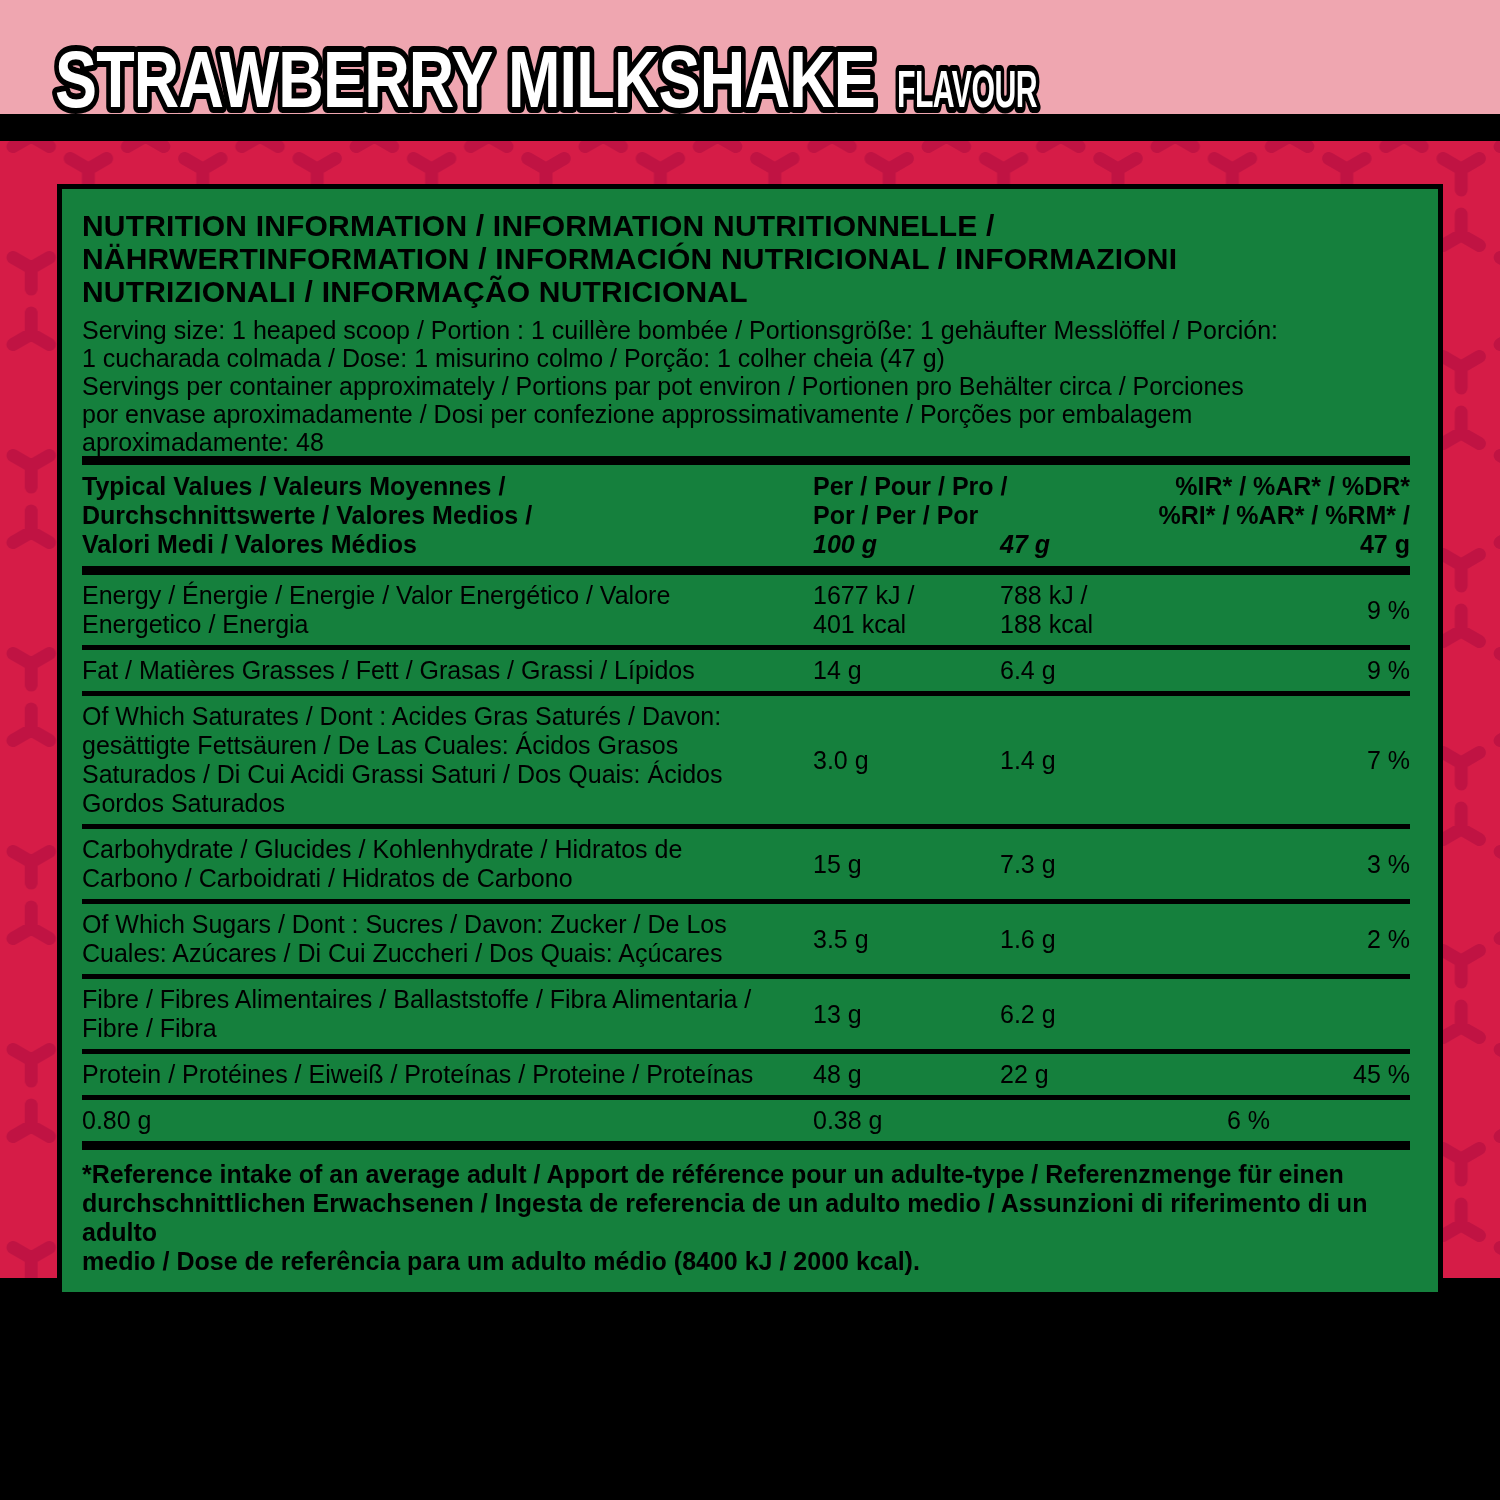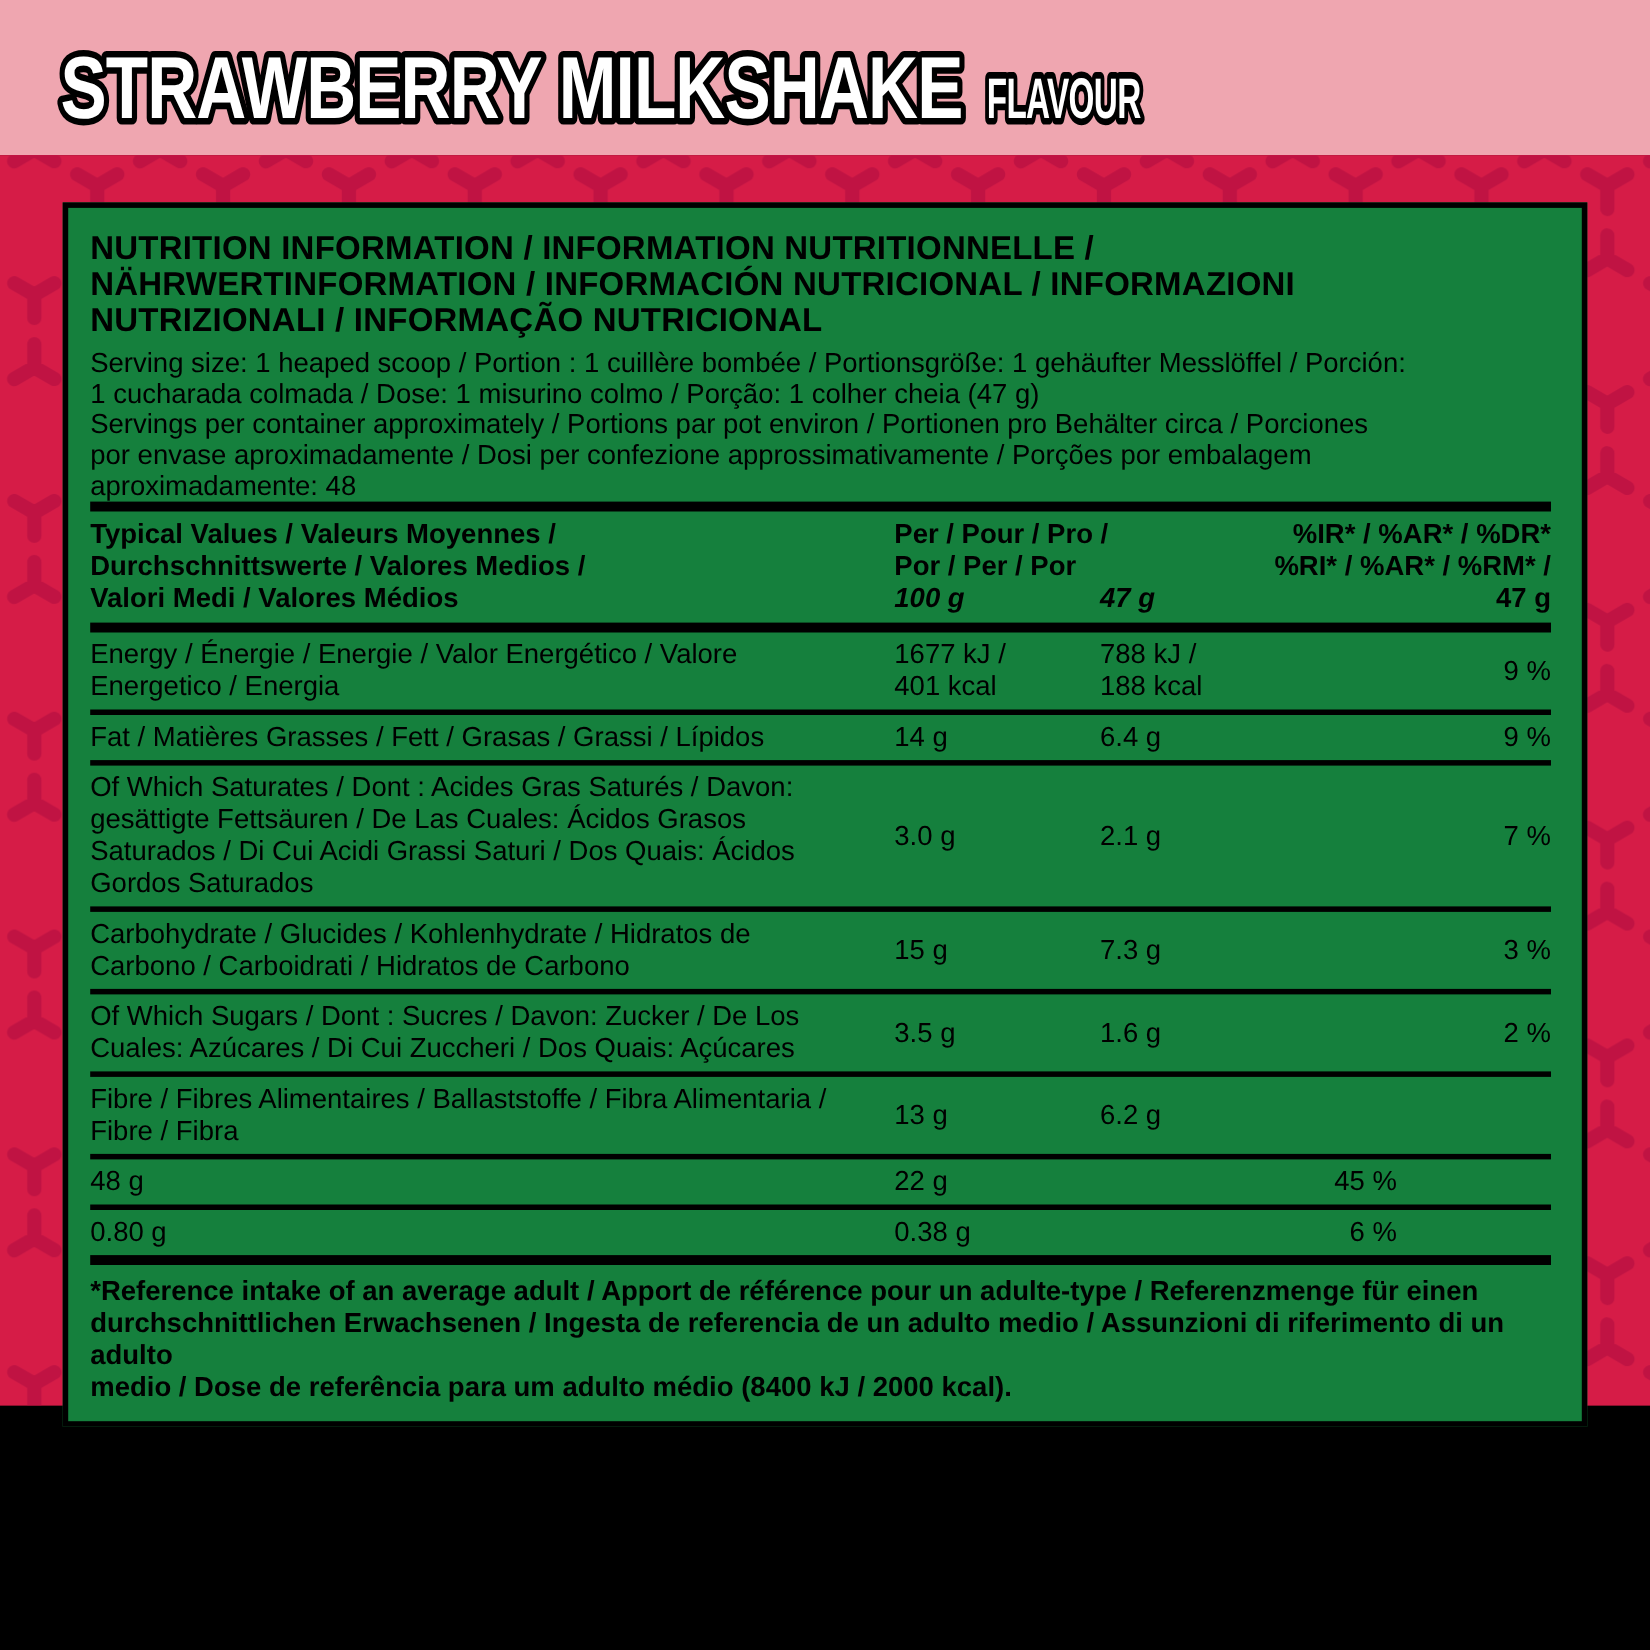--- a/index.html
+++ b/index.html
@@ -6,21 +6,21 @@
   body {
     width: 1500px; height: 1500px;
     background: #000;
     font-family: "Liberation Sans", "DejaVu Sans", sans-serif;
     color: #000;
   }
   .stage { position: relative; width: 1500px; height: 1500px; overflow: hidden; }
 
   
   .band-pink {
-    position: absolute; left: 0; top: 0; width: 1500px; height: 141px;
+    position: absolute; left: 0; top: 0; width: 1500px; height: 114px;
     background: #EFA6B0;
   }
   .band-red {
     position: absolute; left: 0; top: 141px; width: 1500px; height: 1137px;
     background: #D61C47; overflow: hidden;
   }
   .band-black {
     position: absolute; left: 0; top: 1278px; width: 1500px; height: 222px;
     background: #000;
   }
@@ -165,21 +165,21 @@
   </div>
 
   <div class="rule thin"></div>
 
   <div class="trow">
     <div class="label">Of Which Saturates / Dont : Acides Gras Saturés / Davon:
 gesättigte Fettsäuren / De Las Cuales: Ácidos Grasos
 Saturados / Di Cui Acidi Grassi Saturi / Dos Quais: Ácidos
 Gordos Saturados</div>
     <div class="val">3.0 g</div>
-    <div class="val">2.1 g</div>
+    <div class="val">1.4 g</div>
     <div class="pct">7 %</div>
   </div>
 
   <div class="rule thin"></div>
 
   <div class="trow">
     <div class="label">Carbohydrate / Glucides / Kohlenhydrate / Hidratos de
 Carbono / Carboidrati / Hidratos de Carbono</div>
     <div class="val">15 g</div>
     <div class="val">7.3 g</div>
@@ -202,20 +202,21 @@
     <div class="label">Fibre / Fibres Alimentaires / Ballaststoffe / Fibra Alimentaria /
 Fibre / Fibra</div>
     <div class="val">13 g</div>
     <div class="val">6.2 g</div>
     <div class="pct"></div>
   </div>
 
   <div class="rule thin"></div>
 
   <div class="trow">
+    <div class="label">Protein / Protéines / Eiweiß / Proteínas / Proteine / Proteínas</div>
     <div class="val">48 g</div>
     <div class="val">22 g</div>
     <div class="pct">45 %</div>
   </div>
 
   <div class="rule thin"></div>
 
   <div class="trow">
     <div class="val">0.80 g</div>
     <div class="val">0.38 g</div>

